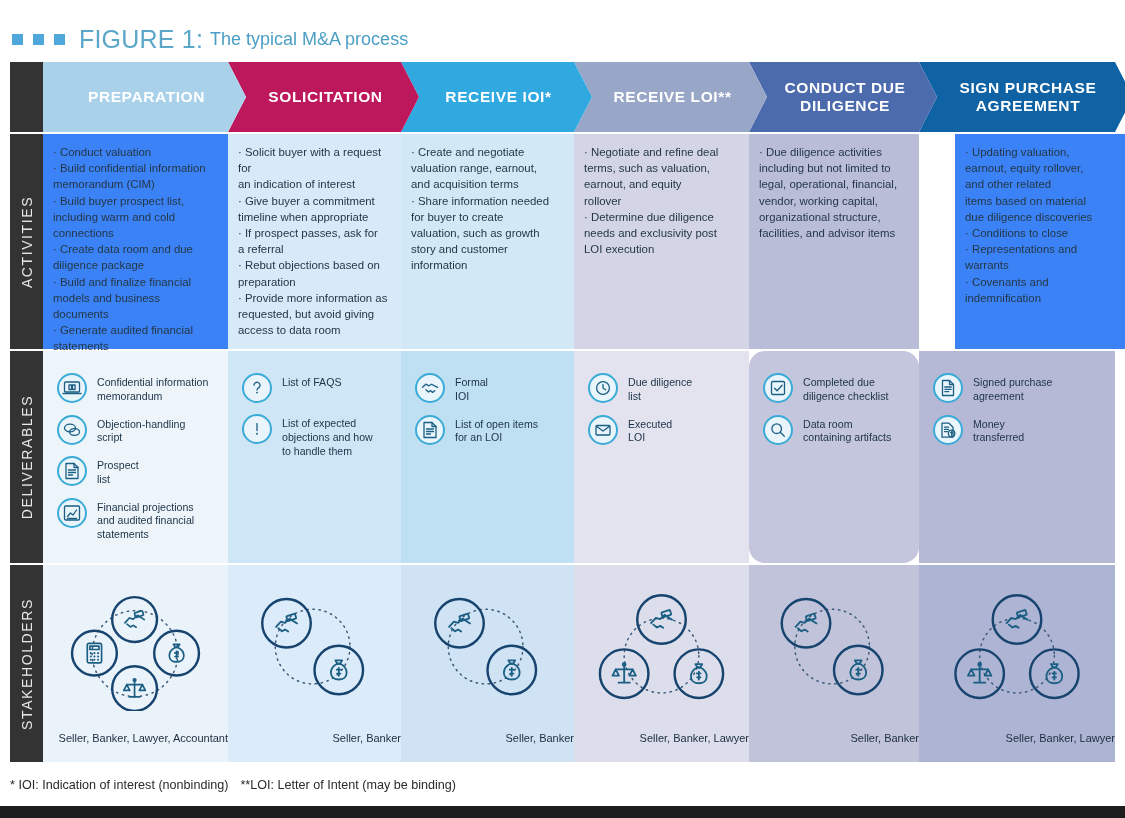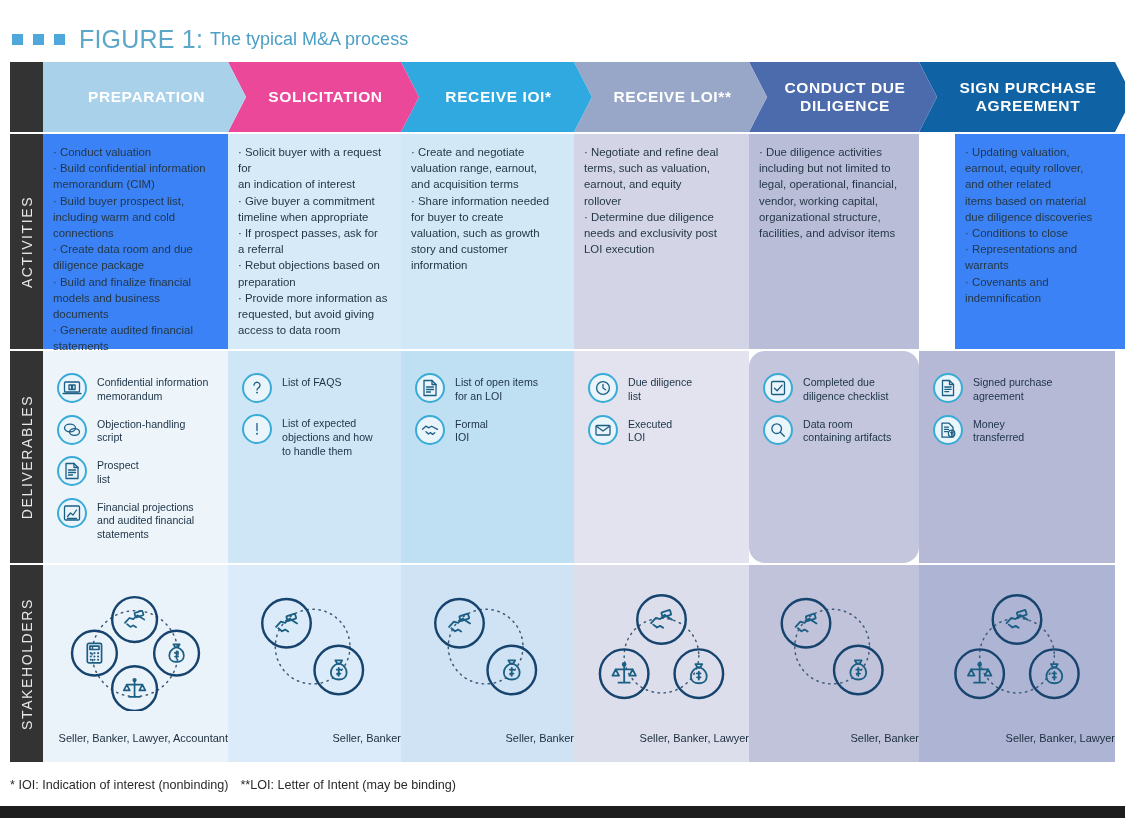--- a/index.html
+++ b/index.html
@@ -123,21 +123,21 @@
       <span>DELIVERABLES</span>
     </div>
     <div class="rail rail-stakeholders">
       <span>STAKEHOLDERS</span>
     </div>
 
     <div class="header-row" id="header-row">
         <div class="arrow" style="left: 0px; width: 203px; background: rgb(169, 210, 234); z-index: 10; clip-path: polygon(0px 0px, 185px 0px, 203px 50%, 185px 100%, 0px 100%);">
           <span>PREPARATION</span>
         </div>
-        <div class="arrow" style="left: 185px; width: 191px; background: #ec4899; z-index: 9; clip-path: polygon(0px 0px, 173px 0px, 191px 50%, 173px 100%, 0px 100%, 18px 50%);">
+        <div class="arrow" style="left: 185px; width: 191px; background: #be185d; z-index: 9; clip-path: polygon(0px 0px, 173px 0px, 191px 50%, 173px 100%, 0px 100%, 18px 50%);">
           <span>SOLICITATION</span>
         </div>
         <div class="arrow" style="left: 358px; width: 191px; background: rgb(47, 169, 224); z-index: 8; clip-path: polygon(0px 0px, 173px 0px, 191px 50%, 173px 100%, 0px 100%, 18px 50%);">
           <span>RECEIVE IOI*</span>
         </div>
         <div class="arrow" style="left: 531px; width: 193px; background: rgb(152, 167, 200); z-index: 7; clip-path: polygon(0px 0px, 175px 0px, 193px 50%, 175px 100%, 0px 100%, 18px 50%);">
           <span>RECEIVE LOI**</span>
         </div>
         <div class="arrow" style="left: 706px; width: 188px; background: rgb(76, 107, 173); z-index: 6; clip-path: polygon(0px 0px, 170px 0px, 188px 50%, 170px 100%, 0px 100%, 18px 50%);">
           <span>CONDUCT DUE DILIGENCE</span>
@@ -313,40 +313,40 @@
                 <div>to handle them</div>
               </div>
             </div>
           </div>
         </div>
         <div class="cell" style="left: 358px; width: 173px; background: rgb(191, 223, 243);">
           <div class="deliv">
             <div class="deliv-item">
               <div class="deliv-ico">
                 <svg width="20" height="20" viewBox="0 0 20 20">
+                  <path d="M2.5 9.2l3.3-3 3.2 1.6 2.6-1.6 5.9 3.2" stroke="#1b5f84" fill="none" stroke-width="1.3" stroke-linecap="round" stroke-linejoin="round"></path>
+                  <path d="M6 11.8l2.4 2.2 2-1.4 2.2 1.8 2.2-1.6" stroke="#1b5f84" fill="none" stroke-width="1.3" stroke-linecap="round" stroke-linejoin="round"></path>
+                </svg>
+              </div>
+              <div class="deliv-lbl">
+                <div>Formal</div>
+                <div>IOI</div>
+              </div>
+            </div>
+            <div class="deliv-item">
+              <div class="deliv-ico">
+                <svg width="20" height="20" viewBox="0 0 20 20">
                   <path d="M4 2.5h8l4 4v11H4z" stroke="#1b5f84" fill="none" stroke-width="1.3" stroke-linecap="round" stroke-linejoin="round"></path>
                   <path d="M12 2.5v4h4" stroke="#1b5f84" fill="none" stroke-width="1.3" stroke-linecap="round" stroke-linejoin="round"></path>
                   <path d="M6.5 9h7M6.5 11.5h7M6.5 14h4" stroke="#1b5f84" fill="none" stroke-width="1.3" stroke-linecap="round" stroke-linejoin="round"></path>
                 </svg>
               </div>
               <div class="deliv-lbl">
                 <div>List of open items</div>
                 <div>for an LOI</div>
-              </div>
-            </div>
-            <div class="deliv-item">
-              <div class="deliv-ico">
-                <svg width="20" height="20" viewBox="0 0 20 20">
-                  <path d="M2.5 9.2l3.3-3 3.2 1.6 2.6-1.6 5.9 3.2" stroke="#1b5f84" fill="none" stroke-width="1.3" stroke-linecap="round" stroke-linejoin="round"></path>
-                  <path d="M6 11.8l2.4 2.2 2-1.4 2.2 1.8 2.2-1.6" stroke="#1b5f84" fill="none" stroke-width="1.3" stroke-linecap="round" stroke-linejoin="round"></path>
-                </svg>
-              </div>
-              <div class="deliv-lbl">
-                <div>Formal</div>
-                <div>IOI</div>
               </div>
             </div>
           </div>
         </div>
         <div class="cell" style="left: 531px; width: 175px; background: rgb(226, 227, 238);">
           <div class="deliv">
             <div class="deliv-item">
               <div class="deliv-ico">
                 <svg width="20" height="20" viewBox="0 0 20 20">
                   <circle cx="10" cy="10" r="6.4" stroke="#1b5f84" fill="none" stroke-width="1.3" stroke-linecap="round" stroke-linejoin="round"></circle>

